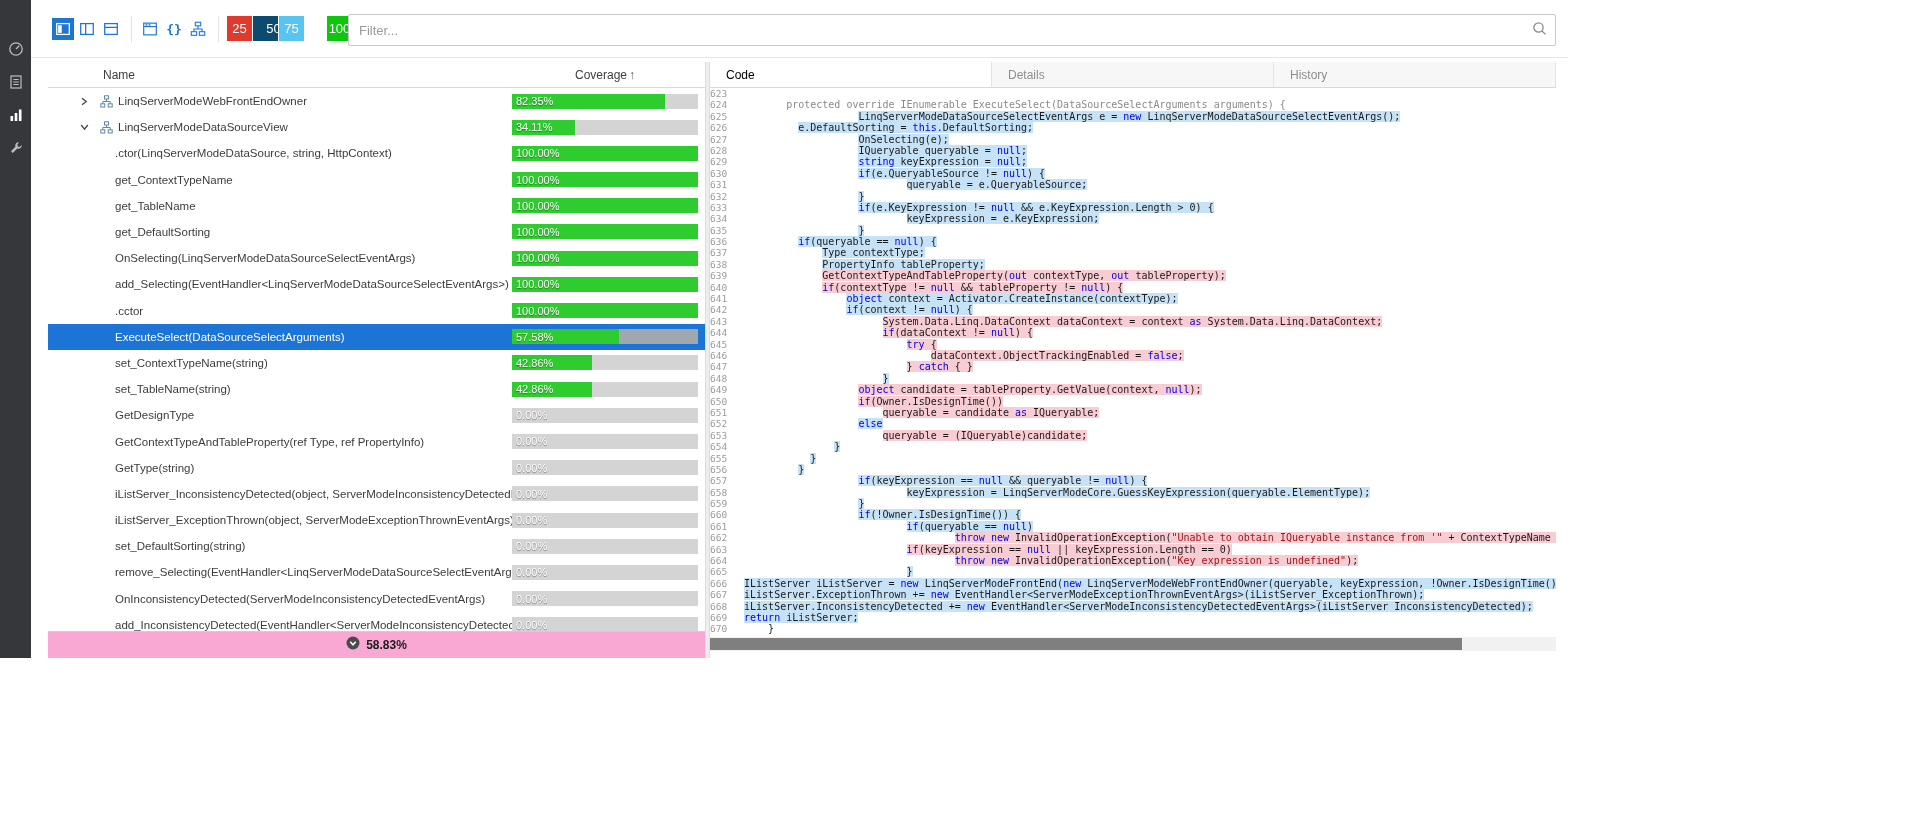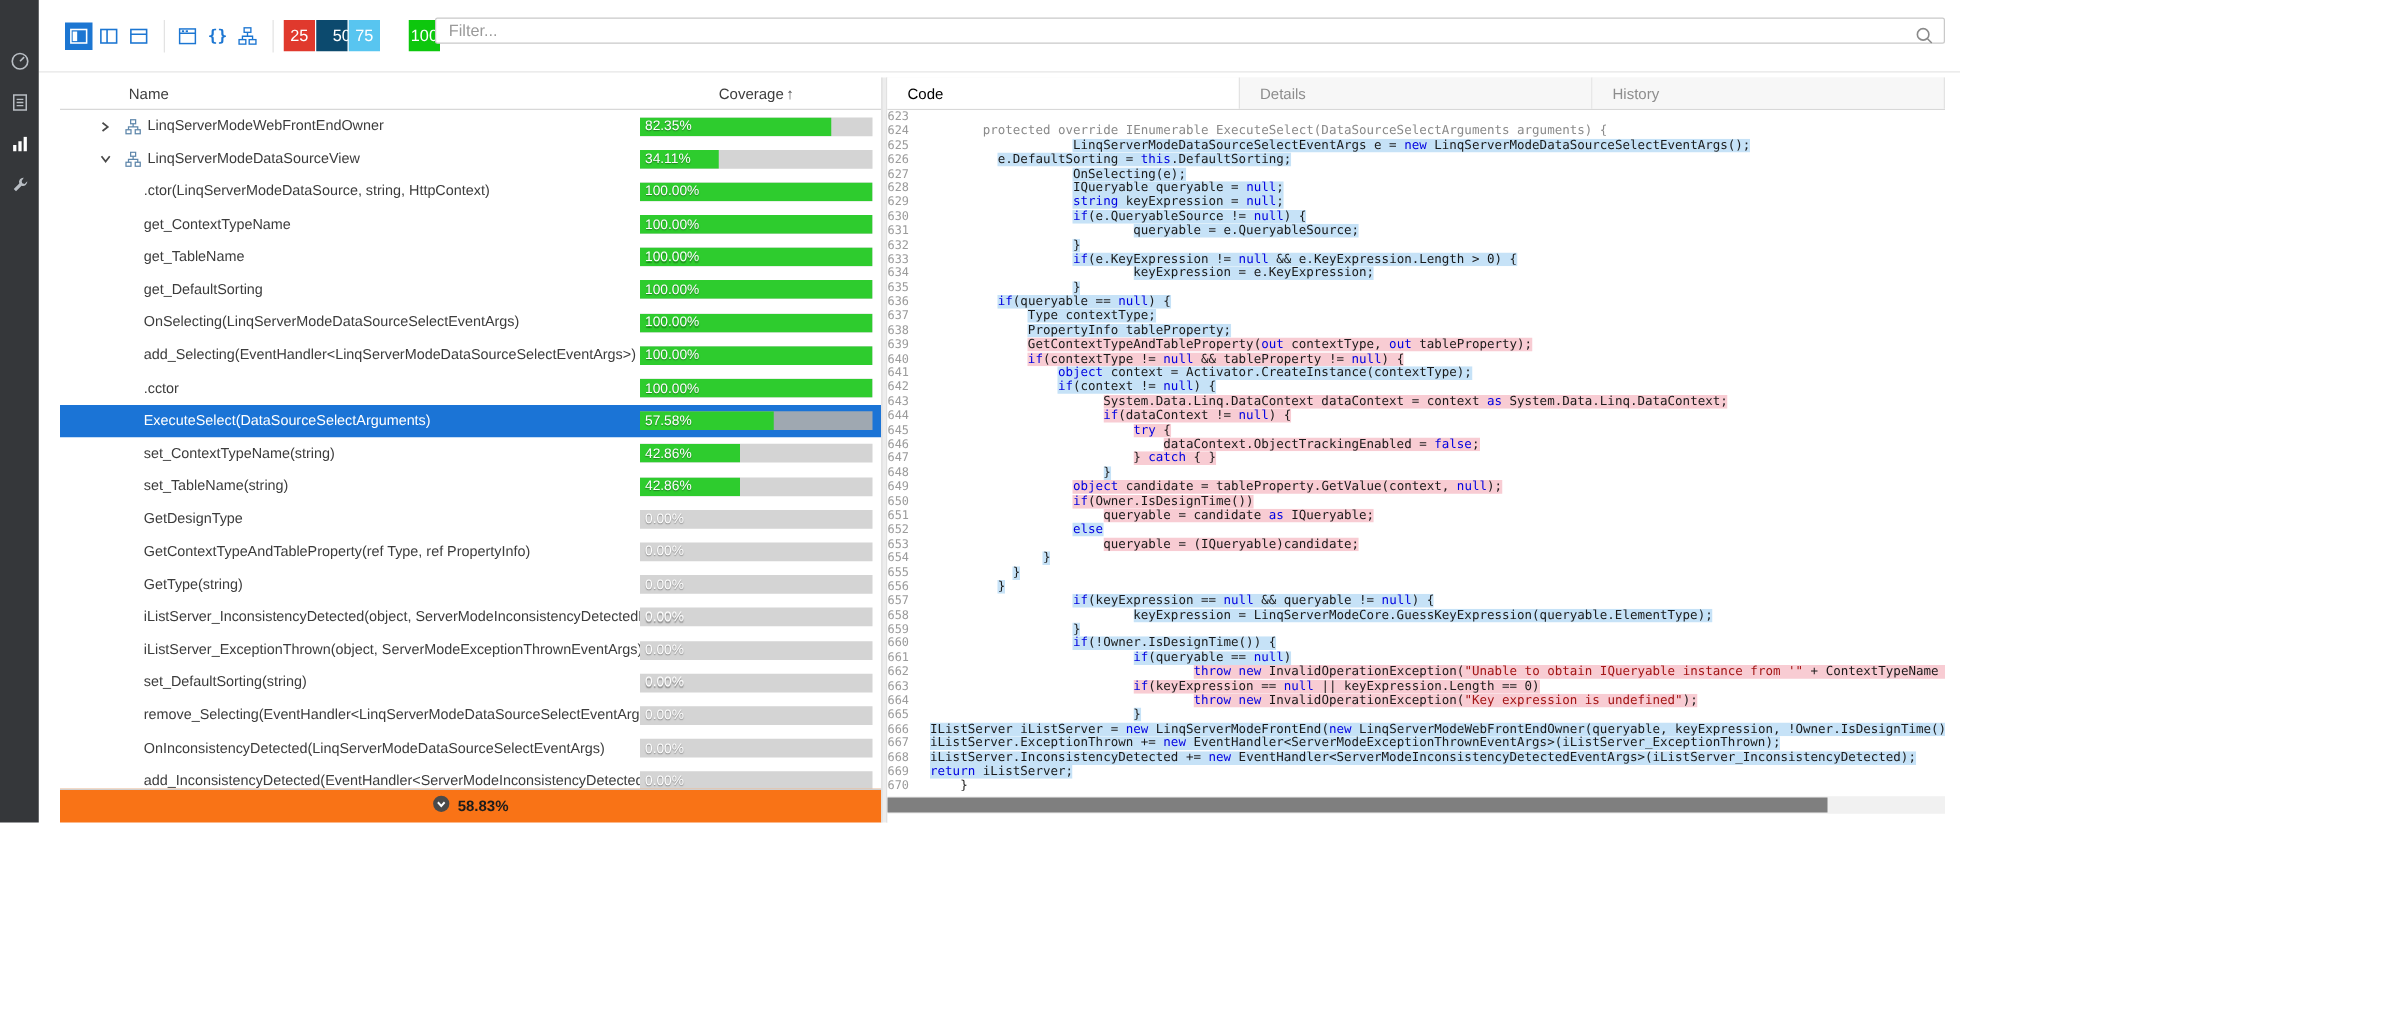--- a/index.html
+++ b/index.html
@@ -10,21 +10,21 @@
   .rail{position:absolute;left:0;top:0;width:31px;height:658px;background:#35373a;display:flex;flex-direction:column;align-items:center;padding-top:41px;gap:17px;z-index:5}
   .rail .ric{width:16px;height:16px;display:flex;align-items:center;justify-content:center;cursor:pointer}
 
   
   .toolbar{position:absolute;left:31px;top:0;width:1537px;height:58px;background:#fff;border-bottom:1px solid #e6e6e6}
   .tbtn{position:absolute;top:18px;width:22px;height:22px;border:1px solid transparent;display:flex;align-items:center;justify-content:center;cursor:pointer}
   .tbtn.active{background:#1c76d2}
   .tsep{position:absolute;top:16px;width:1px;height:26px;background:#e3e3e3}
   .thresh-group{position:absolute;left:196px;top:16px;display:flex;gap:1px}
   .thresh{width:25px;height:25px;display:flex;align-items:center;justify-content:center;color:#fff;font-size:13px;font-weight:normal;cursor:pointer}
-  .filter-wrap{position:absolute;left:317px;top:14px;width:1208px;height:21px}
+  .filter-wrap{position:absolute;left:317px;top:14px;width:1208px;height:32px}
   .filter-wrap input{width:100%;height:100%;border:1px solid #c9c9c9;border-radius:2px;padding:0 32px 0 10px;font-size:13px;color:#333;font-family:"Liberation Sans",sans-serif;outline:none}
   .filter-wrap input::placeholder{color:#9a9a9a}
   .search-ic{position:absolute;right:8px;top:6px}
 
   
   .tree-panel{position:absolute;left:48px;top:62px;width:657px;height:596px;background:#fff}
   .tree-header{position:relative;height:26px;border-bottom:1px solid #d8d8d8}
   .th-name{position:absolute;left:55px;top:6px;font-size:12px;color:#3d3d3d}
   .th-cov{position:absolute;left:464px;top:6px;width:186px;text-align:center;font-size:12px;color:#3d3d3d}
   .th-cov .arrow{color:#555;margin-left:2px}
@@ -33,21 +33,21 @@
   .trow.selected{background:#1b74d6}
   .trow .expander{width:20px;margin-left:32px;display:flex;align-items:center;flex:none;cursor:pointer}
   .trow .cicon{width:18px;flex:none;display:flex;align-items:center}
   .trow .mindent{width:67px;flex:none}
   .trow .lbl{font-size:11.5px;color:#3c3c3c}
   .trow.selected .lbl{color:#fff}
   .bar{position:absolute;left:464px;top:5.5px;width:186px;height:15px;background:#d4d4d4;overflow:hidden}
   .trow.selected .bar{background:#9fa8b1}
   .bar .fill{position:absolute;left:0;top:0;height:15px;background:#2ecc2e}
   .bar .pct{position:absolute;left:4px;top:1.5px;font-size:11px;color:#fff;text-shadow:0 1px 1px rgba(0,0,0,.4)}
-  .tree-footer{position:absolute;left:0;bottom:0;width:657px;height:27px;border-top:1px solid #cfcfcf;display:flex;align-items:center;justify-content:center;gap:6px;background:#f97316}
+  .tree-footer{position:absolute;left:0;bottom:0;width:657px;height:27px;border-top:1px solid #cfcfcf;display:flex;align-items:center;justify-content:center;gap:6px;background:#f9a8d4}
   .total-pct{font-size:12px;font-weight:bold;color:#1c1c1c}
 
   
   .vdivider{position:absolute;left:705px;top:62px;width:5px;height:596px;background:#ededed;border-left:1px solid #ddd;border-right:1px solid #ddd}
 
   
   .code-panel{position:absolute;left:710px;top:62px;width:846px;height:596px;background:#fff}
   .tab-bar{display:flex;height:26px;border-bottom:1px solid #d8d8d8;background:#f7f7f7}
   .tab{flex:1;display:flex;align-items:center;padding-left:16px;font-size:12px;color:#8d8d8d;border-right:1px solid #e3e3e3;background:#f7f7f7;cursor:pointer}
   .tab.active{background:#fff;color:#000000}
@@ -332,21 +332,21 @@
         <div class="trow">
           <span class="mindent"></span>
           <span class="lbl">remove_Selecting(EventHandler&lt;LinqServerModeDataSourceSelectEventArgs&gt;)</span>
           <div class="bar">
             <div class="fill" style="width: 0%;"></div>
             <span class="pct">0.00%</span>
           </div>
         </div>
         <div class="trow">
           <span class="mindent"></span>
-          <span class="lbl">OnInconsistencyDetected(LinqServerModeDataSourceSelectEventArgs)</span>
+          <span class="lbl">OnInconsistencyDetected(ServerModeInconsistencyDetectedEventArgs)</span>
           <div class="bar">
             <div class="fill" style="width: 0%;"></div>
             <span class="pct">0.00%</span>
           </div>
         </div>
         <div class="trow">
           <span class="mindent"></span>
           <span class="lbl">add_InconsistencyDetected(EventHandler&lt;ServerModeInconsistencyDetectedEventArgs&gt;)</span>
           <div class="bar">
             <div class="fill" style="width: 0%;"></div>

